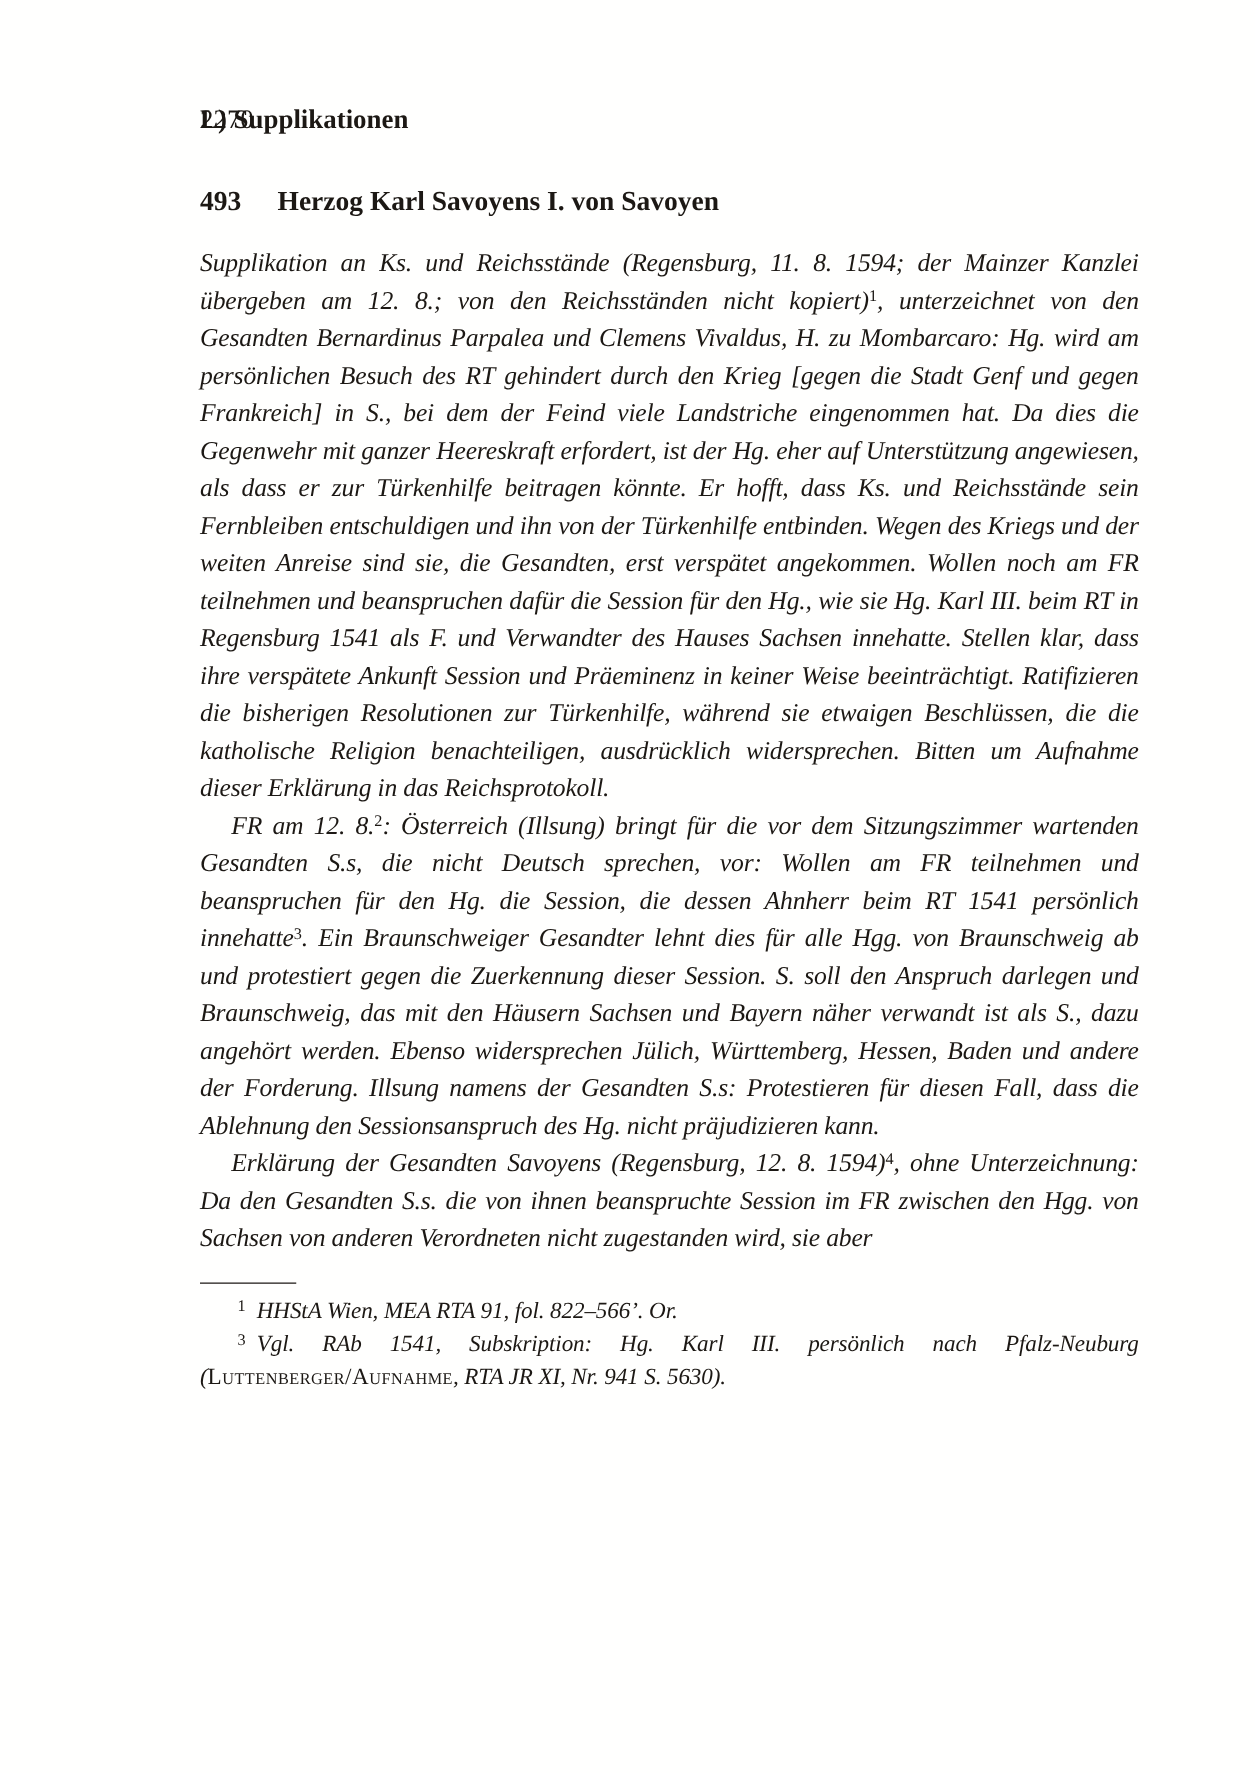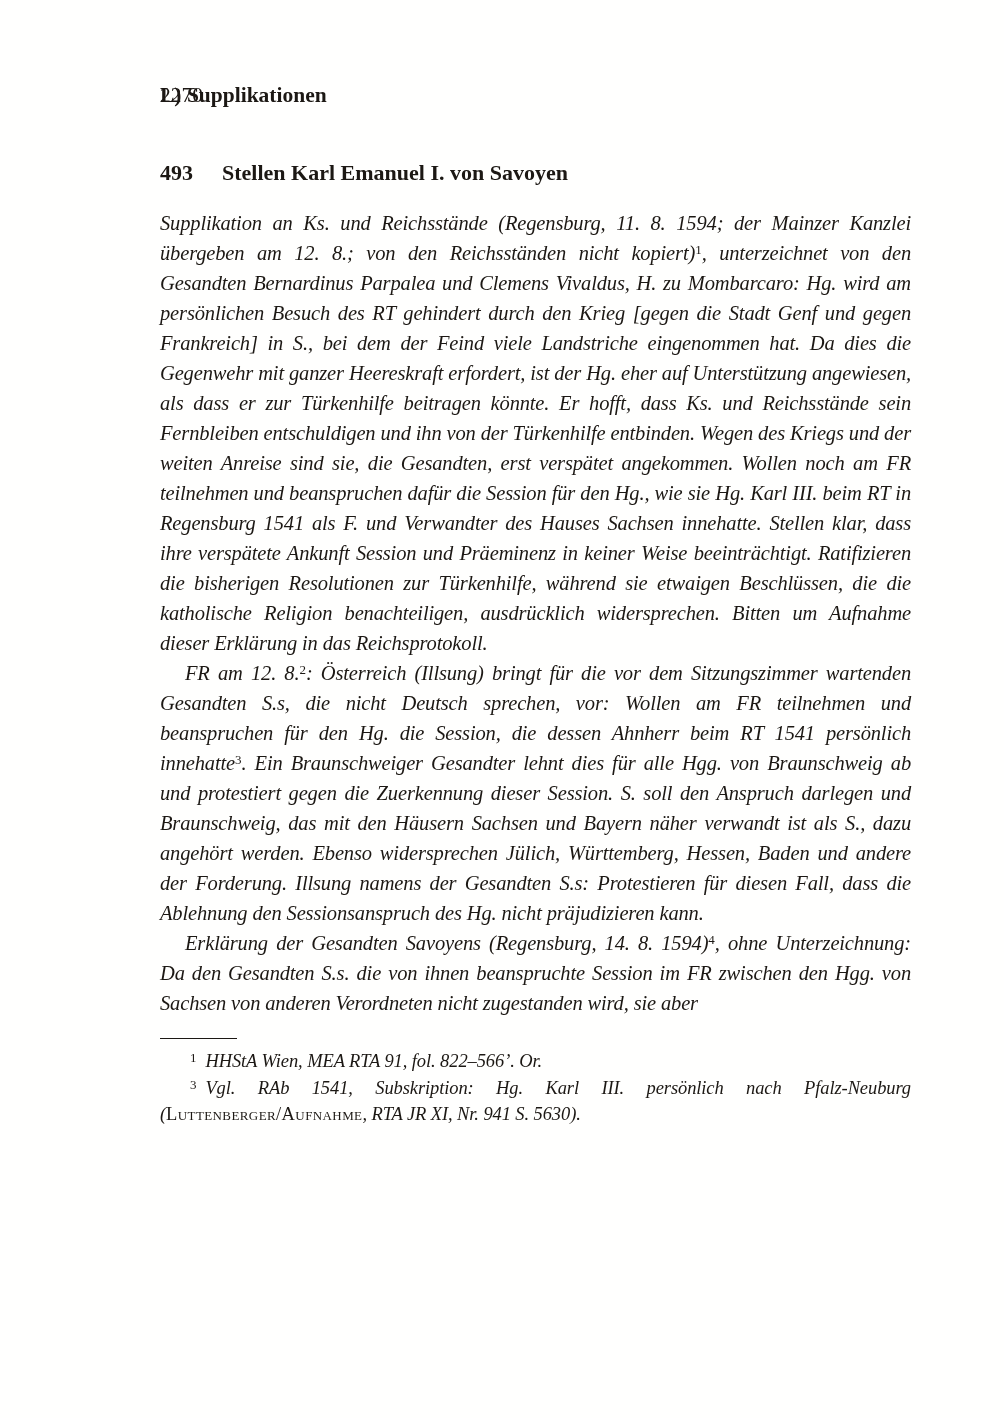--- a/index.html
+++ b/index.html
@@ -22,21 +22,21 @@
     font-size:20.5px;
     line-height:30px;
     letter-spacing:-0.15px;
     text-align:justify;
     margin:0;
   }
   .intro { }
 
   .entry-heading {
     display:flex;
-    margin-top:52px;
+    margin-top:40px;
     font-weight:bold;
     font-size:22px;
     line-height:26px;
   }
   .entry-num { flex:0 0 62px; }
 
   .abstract { margin-top:22px; margin-left:62px; }
 
   .p-main { margin-top:22px; }
   .indent { text-indent:25px; }
@@ -83,29 +83,29 @@
 <div class="page">
 
   <div class="header">
     <span class="page-num">2270</span>
     <span class="running-title">L) Supplikationen</span>
   </div>
 
 
   <div class="entry-heading">
     <span class="entry-num">493</span>
-    <span class="entry-title">Stellen Karl Emanuel I. von Savoyen</span>
+    <span class="entry-title">Herzog Karl Savoyens I. von Savoyen</span>
   </div>
 
 
   <p class="body-it p-main"><span>Supplikation an Ks. und Reichsstände (Regensburg, 11. 8. 1594; der Mainzer Kanzlei übergeben am 12. 8.; von den Reichsständen nicht kopiert)</span><sup class="noteref">1</sup><span>, unterzeichnet von den Gesandten Bernardinus Parpalea und Clemens Vivaldus, H. zu Mombarcaro: Hg. wird am persönlichen Besuch des RT gehindert durch den Krieg [gegen die Stadt Genf und gegen Frankreich] in S., bei dem der Feind viele Landstriche eingenommen hat. Da dies die Gegenwehr mit ganzer Heereskraft erfordert, ist der Hg. eher auf Unterstützung angewiesen, als dass er zur Türkenhilfe beitragen könnte. Er hofft, dass Ks. und Reichsstände sein Fernbleiben entschuldigen und ihn von der Türkenhilfe entbinden. Wegen des Kriegs und der weiten Anreise sind sie, die Gesandten, erst verspätet angekommen. Wollen noch am FR teilnehmen und beanspruchen dafür die Session für den Hg., wie sie Hg. Karl III. beim RT in Regensburg 1541 als F. und Verwandter des Hauses Sachsen innehatte. Stellen klar, dass ihre verspätete Ankunft Session und Präeminenz in keiner Weise beeinträchtigt. Ratifizieren die bisherigen Resolutionen zur Türkenhilfe, während sie etwaigen Beschlüssen, die die katholische Religion benachteiligen, ausdrücklich widersprechen. Bitten um Aufnahme dieser Erklärung in das Reichsprotokoll.</span></p>
 
   <p class="body-it indent"><span>FR am 12. 8.</span><sup class="noteref">2</sup><span>: Österreich (Illsung) bringt für die vor dem Sitzungszimmer wartenden Gesandten S.s, die nicht Deutsch sprechen, vor: Wollen am FR teilnehmen und beanspruchen für den Hg. die Session, die dessen Ahnherr beim RT 1541 persönlich innehatte</span><sup class="noteref">3</sup><span>. Ein Braunschweiger Gesandter lehnt dies für alle Hgg. von Braunschweig ab und protestiert gegen die Zuerkennung dieser Session. S. soll den Anspruch darlegen und Braunschweig, das mit den Häusern Sachsen und Bayern näher verwandt ist als S., dazu angehört werden. Ebenso widersprechen Jülich, Württemberg, Hessen, Baden und andere der Forderung. Illsung namens der Gesandten S.s: Protestieren für diesen Fall, dass die Ablehnung den Sessionsanspruch des Hg. nicht präjudizieren kann.</span></p>
 
-  <p class="body-it indent"><span>Erklärung der Gesandten Savoyens (Regensburg, 14. 8. 1594)</span><sup class="noteref">4</sup><span>, ohne Unterzeichnung: Da den Gesandten S.s. die von ihnen beanspruchte Session im FR zwischen den Hgg. von Sachsen von anderen Verordneten nicht zugestanden wird, sie aber</span></p>
+  <p class="body-it indent"><span>Erklärung der Gesandten Savoyens (Regensburg, 12. 8. 1594)</span><sup class="noteref">4</sup><span>, ohne Unterzeichnung: Da den Gesandten S.s. die von ihnen beanspruchte Session im FR zwischen den Hgg. von Sachsen von anderen Verordneten nicht zugestanden wird, sie aber</span></p>
 
   <div class="footnotes">
     <div class="fn-rule"></div>
 
     <p class="fn"><sup>1</sup><span>HHStA Wien, MEA RTA 91, fol. 822–566’. Or.</span></p>
 
 
     <p class="fn"><sup>3</sup><span>Vgl. RAb 1541, Subskription: Hg. Karl III. persönlich nach Pfalz-Neuburg (</span><span class="smallcaps">Luttenberger/Aufnahme</span><span>, RTA JR XI, Nr. 941 S. 5630).</span></p>
 
   </div>

